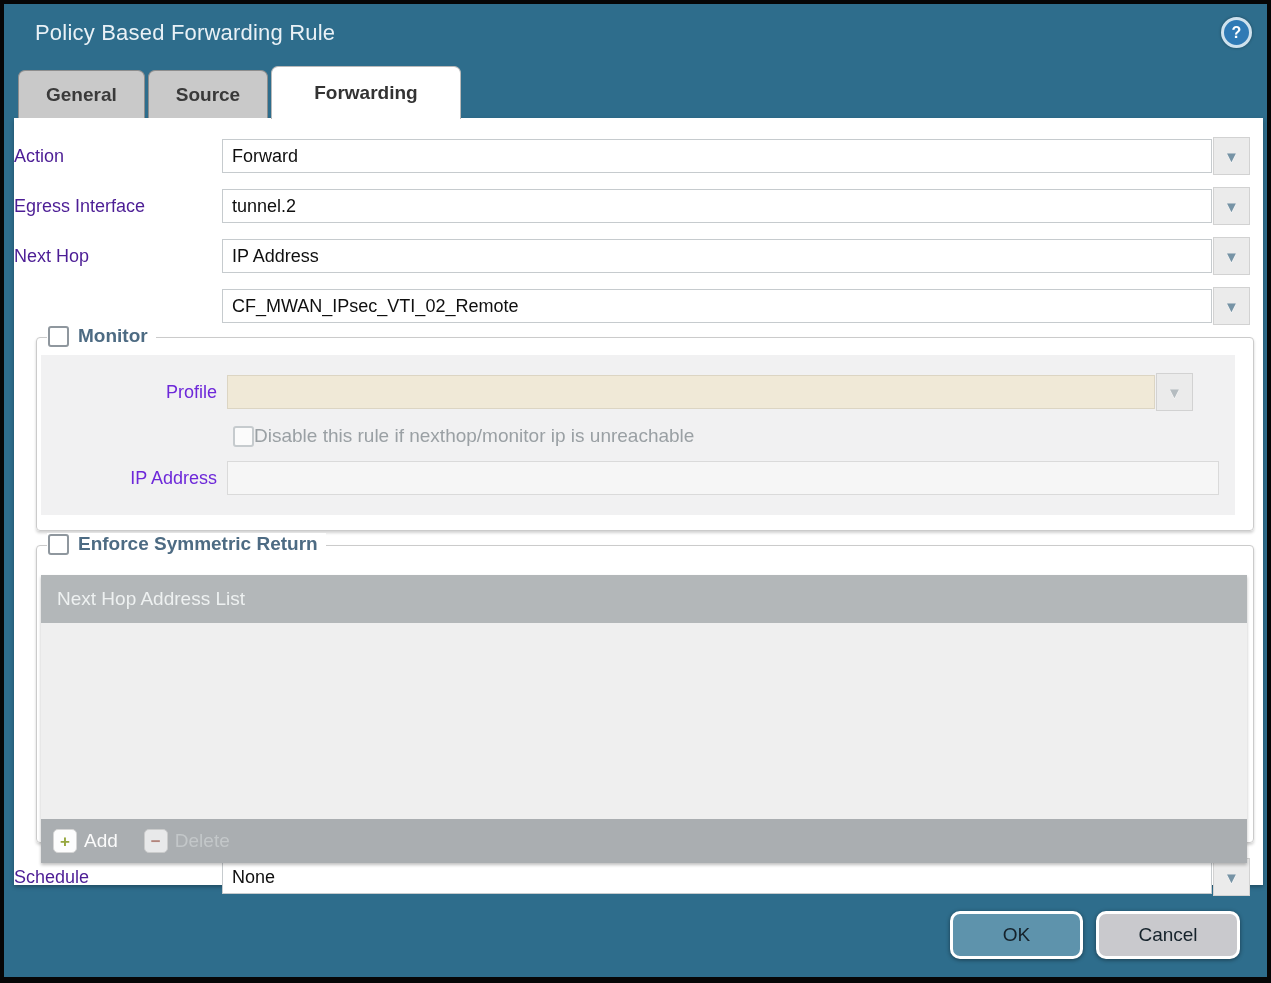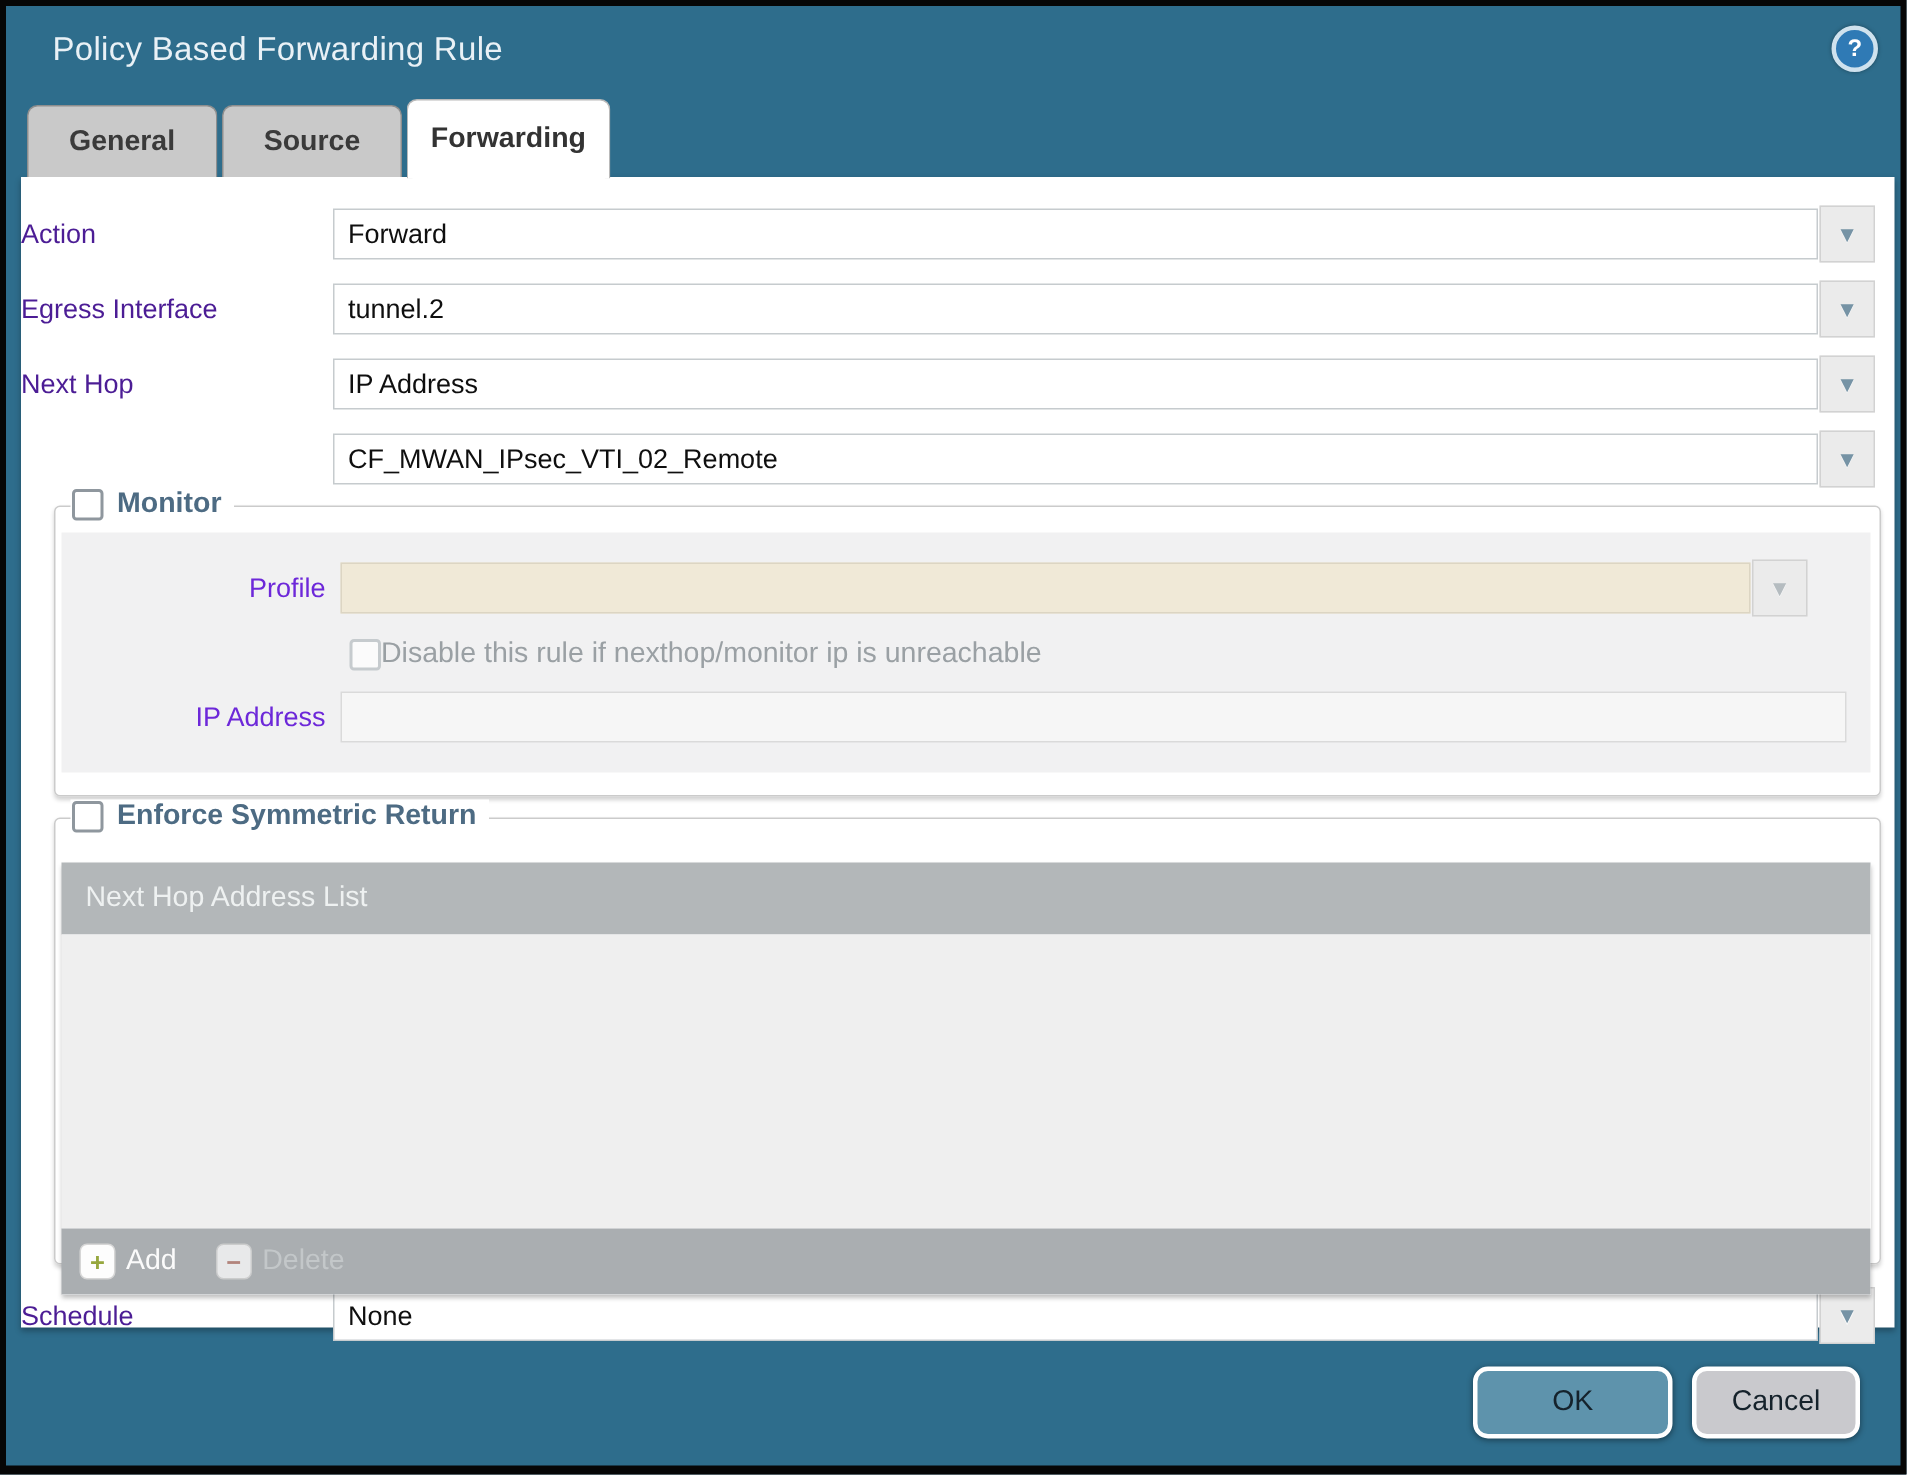--- a/index.html
+++ b/index.html
@@ -11,21 +11,21 @@
   .titlebar .title{color:#e9f1f6;font-size:22px;letter-spacing:.2px;}
   .help-btn{position:absolute;right:15px;top:13px;width:25px;height:25px;border-radius:50%;
     background:#2f7ab5;border:3px solid #cfe2ee;box-shadow:0 0 3px rgba(0,0,0,.35);
     color:#fff;font-size:16px;font-weight:bold;display:flex;align-items:center;justify-content:center;cursor:pointer;}
 
   
   .tabstrip{height:56px;display:flex;align-items:flex-end;padding-left:14px;flex:none;position:relative;z-index:2;font-weight:bold;}
   .tab{box-sizing:border-box;height:48px;margin-right:3px;padding:0 27px;display:flex;align-items:center;justify-content:center;
     background:#c9c9c9;border:1px solid #8e8e8e;border-bottom:none;border-radius:7px 7px 0 0;
     font-size:19px;color:#3a3a3a;cursor:pointer;}
-  .tab.active{background:#ffffff;border-color:#b9b9b9;height:53px;padding:0 15px;color:#333;margin-bottom:-1px;}
+  .tab.active{background:#ffffff;border-color:#b9b9b9;height:53px;padding:0 42px;color:#333;margin-bottom:-1px;}
 
   
   .content{background:#fff;margin:0 4px 0 10px;height:767px;flex:none;position:relative;z-index:1;
     padding-top:19px;box-sizing:border-box;box-shadow:0 2px 4px rgba(0,0,0,.3);}
 
   .form-row{display:flex;align-items:center;margin:0 13px 12px 0;}
   .form-label{width:198px;text-align:left;padding-right:10px;font-size:18px;color:#4c1d95;flex:none;}
   .field{display:flex;flex:1;align-items:center;}
   .text-input{box-sizing:border-box;flex:1;height:34px;border:1px solid #c6cbce;background:#fff;
     font-family:"Liberation Sans","DejaVu Sans",sans-serif;font-size:18px;color:#0f0f0f;padding:0 9px;outline:none;}
@@ -35,21 +35,21 @@
   .dd-btn.disabled .dd-arrow{color:#b5bcc0;}
 
   
   .fieldset{position:relative;border:1px solid #cbcbcb;border-radius:4px;margin:0 9px 0 22px;
     box-shadow:0 2px 3px rgba(0,0,0,.18);}
   .legend{position:absolute;top:-13px;left:10px;background:#fff;display:flex;align-items:center;gap:9px;padding:0 8px 0 1px;}
   .legend-text{font-size:19px;font-weight:bold;color:#4d6b83;}
   .checkbox{box-sizing:border-box;width:21px;height:21px;border:2px solid #8f979e;border-radius:3px;background:#fff;flex:none;cursor:pointer;}
   .checkbox.disabled{border-color:#c6cbce;background:#fbfbfb;cursor:default;}
 
-  .monitor-box{height:194px;box-sizing:border-box;padding:17px 6px 0 4px;}
+  .monitor-box{height:194px;box-sizing:border-box;padding:17px 18px 0 4px;}
   .monitor-inner{background:#f1f1f2;height:160px;box-sizing:border-box;padding:18px 8px 0 0;}
   .monitor-row{display:flex;align-items:center;margin-bottom:14px;}
   .monitor-label{width:176px;text-align:right;padding-right:10px;font-size:18px;color:#6d28d9;flex:none;}
   .input-disabled{background:#f6f6f6;border-color:#dadada;color:#9aa0a4;}
   .input-profile{background:#f0e9d7;border-color:#dcd5c3;}
   .cb-row{padding-left:192px;display:flex;align-items:center;}
   .cb-row .cb-label{font-size:19px;color:#9aa0a4;}
 
   .enforce-box{height:298px;box-sizing:border-box;padding:29px 6px 0 4px;margin-top:14px;}
   .nh-table{height:288px;display:flex;flex-direction:column;box-shadow:0 2px 3px rgba(0,0,0,.25);}
@@ -68,21 +68,21 @@
   .tbl-btn.disabled .lbl{color:#c3c7c9;}
 
   .schedule-row{margin-top:15px;}
 
   
   .footer{flex:1;display:flex;justify-content:flex-end;align-items:flex-start;padding:26px 27px 0 0;gap:13px;}
   .btn{box-sizing:border-box;height:48px;border:3px solid #fff;border-radius:10px;font-size:19px;
     font-family:"Liberation Sans","DejaVu Sans",sans-serif;color:#15222b;cursor:pointer;
     box-shadow:0 1px 4px rgba(0,0,0,.45);display:flex;align-items:center;justify-content:center;}
   .btn-ok{width:133px;background:#5e93ac;}
-  .btn-cancel{width:112px;background:#c9c9cd;}
+  .btn-cancel{width:144px;background:#c9c9cd;}
 </style>
 </head>
 <body>
 
 <div class="dialog">
 
   <div class="titlebar">
     <span class="title">Policy Based Forwarding Rule</span>
     <div class="help-btn">
       <span>?</span>

